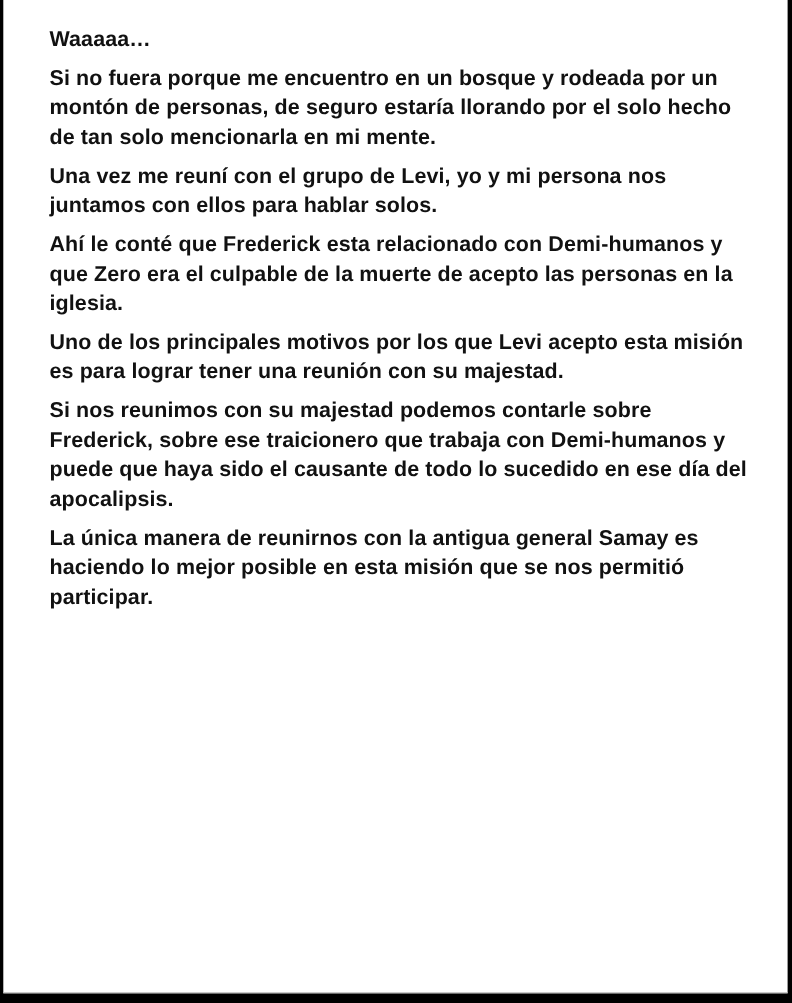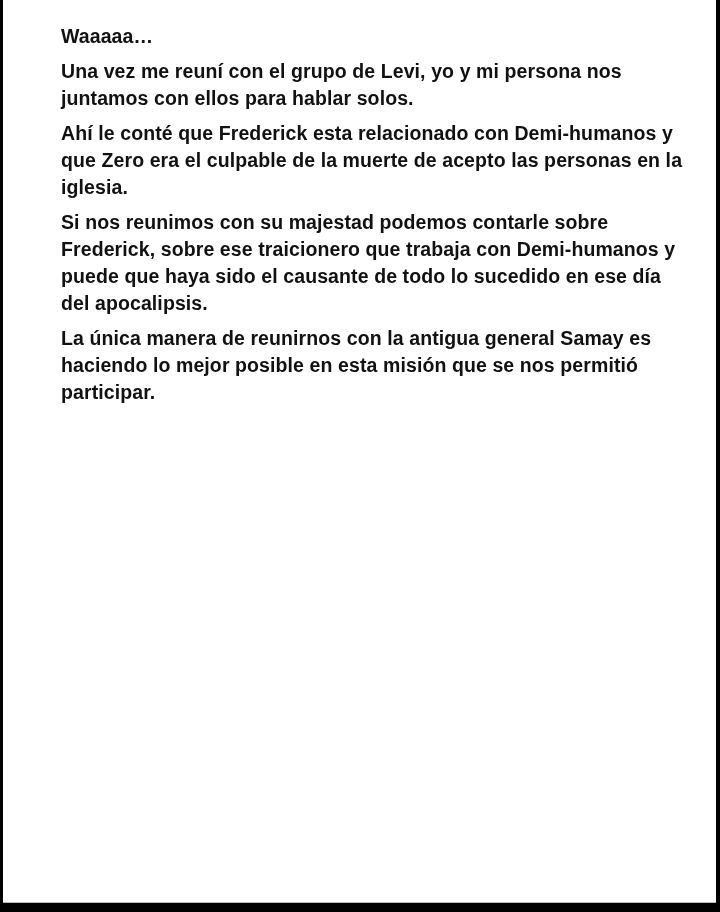--- a/index.html
+++ b/index.html
@@ -26,31 +26,33 @@
       top: 2px;
       width: 640px;
       font-family: "Liberation Sans", "DejaVu Sans", sans-serif;
       font-weight: bold;
       font-size: 19.5px;
       line-height: 27px;
       color: #111111;
       letter-spacing: 0.1px;
     }
     .para {
-      margin: 0 0 8px 16px;
+      margin: 0 0 8px 0;
       padding: 0;
     }
     .para:first-child {
       margin-top: 21px;
     }
   </style>
 </head>
 <body>
 
 <div class="page">
   <div class="content">
     <p class="para">Waaaaa…</p>
+    <p class="para">Si no fuera porque me encuentro en un bosque y rodeada por un montón de personas, de seguro estaría llorando por el solo hecho de tan solo mencionarla en mi mente.</p>
     <p class="para">Una vez me reuní con el grupo de Levi, yo y mi persona nos juntamos con ellos para hablar solos.</p>
     <p class="para">Ahí le conté que Frederick esta relacionado con Demi-humanos y que Zero era el culpable de la muerte de acepto las personas en la iglesia.</p>
+    <p class="para">Uno de los principales motivos por los que Levi acepto esta misión es para lograr tener una reunión con su majestad.</p>
     <p class="para">Si nos reunimos con su majestad podemos contarle sobre Frederick, sobre ese traicionero que trabaja con Demi-humanos y puede que haya sido el causante de todo lo sucedido en ese día del apocalipsis.</p>
     <p class="para">La única manera de reunirnos con la antigua general Samay es haciendo lo mejor posible en esta misión que se nos permitió participar.</p>
   </div>
 </div>
 
 </body></html>

